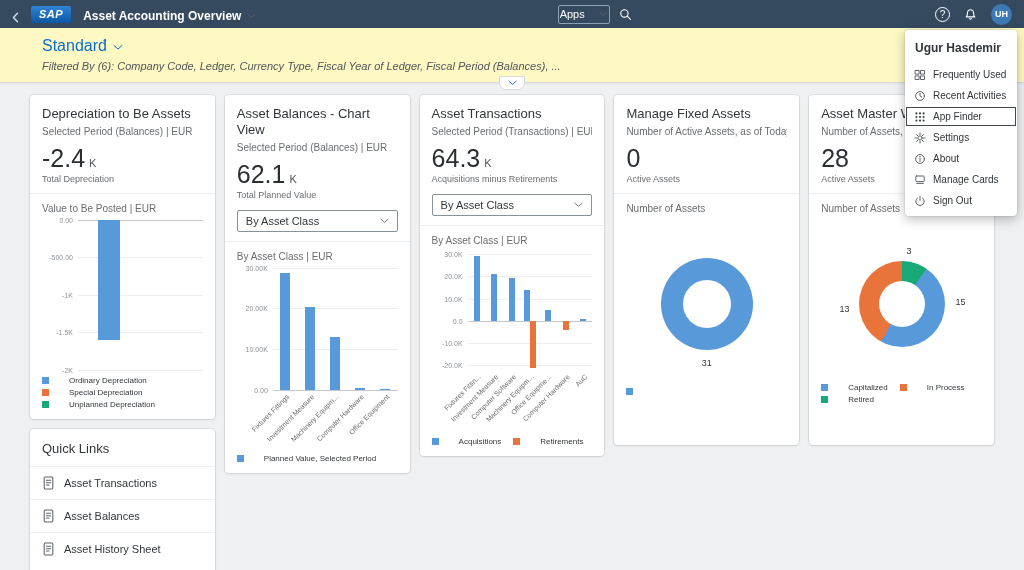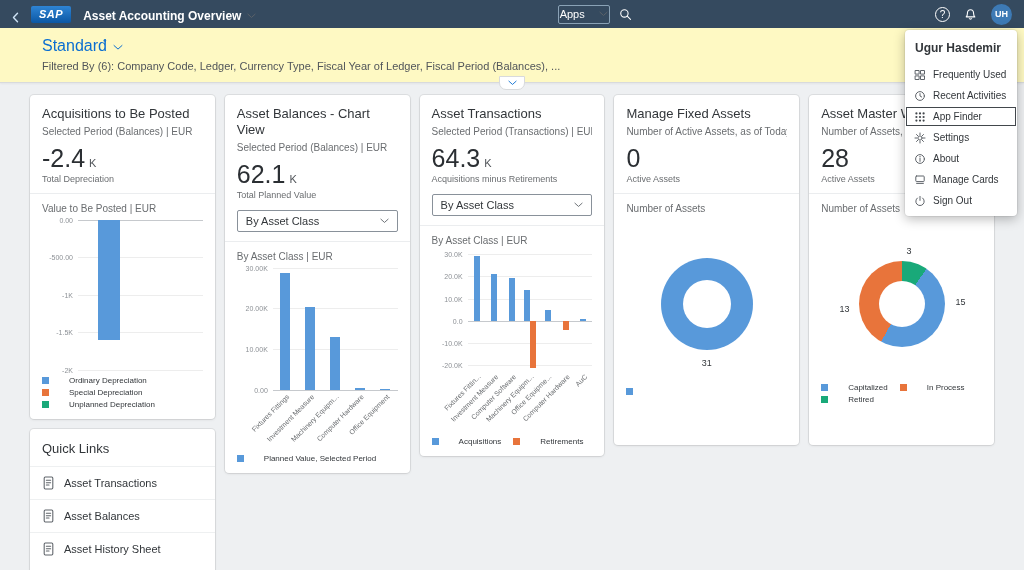--- a/index.html
+++ b/index.html
@@ -22,21 +22,21 @@
   .shell-search::placeholder { color:#a8bac9; }
   .shell-right { display:flex; align-items:center; gap:14px; margin-left:2px; }
   .help-circle { width:15px; height:15px; border:1px solid #fff; border-radius:50%; color:#fff; font-size:10px; display:flex; align-items:center; justify-content:center; cursor:pointer; }
   .avatar { width:21px; height:21px; border-radius:50%; background:#3d7ab5; color:#fff; font-size:9px; font-weight:bold; display:flex; align-items:center; justify-content:center; cursor:pointer; }
 
   
   .page-header { background:#fef9c3; padding:9px 42px 10px; position:relative; border-bottom:1px solid #d8dadc; box-shadow:0 1px 2px rgba(0,0,0,.05); }
   .variant { color:#0a6ed1; font-size:16px; display:flex; align-items:center; gap:7px; cursor:pointer; width:max-content; }
   .variant sup { font-size:9px; margin-left:-4px; }
   .variant svg { stroke:#0a6ed1; margin-top:3px; }
-  .filter-text { font-size:11px; color:#51555a; margin-top:5px; }
+  .filter-text { font-size:11px; color:#51555a; margin-top:5px;font-style:italic; }
   .collapse-tab { position:absolute; left:50%; bottom:-8px; transform:translateX(-50%); width:26px; height:14px; background:#fff; border:1px solid #d8dadc; border-radius:0 0 7px 7px; display:flex; align-items:center; justify-content:center; cursor:pointer; z-index:5; }
   .collapse-tab svg { stroke:#0a6ed1; }
 
   
   .main { padding:12px 30px 0; display:flex; gap:10px; align-items:flex-start; }
   .col { flex:1; display:flex; flex-direction:column; gap:10px; min-width:0; }
   .card { background:#fff; border-radius:4px; box-shadow:0 0 0 1px rgba(0,0,0,.07), 0 1px 3px rgba(0,0,0,.08); padding:11px 12px 10px; }
   .card-title { font-size:13px; color:#32363a; line-height:1.2; }
   .card-sub { font-size:10px; color:#6a6d70; margin-top:4px; white-space:nowrap; overflow:hidden; }
   .kpi { font-size:25px; font-weight:400; color:#2b2f33; margin-top:9px; display:flex; align-items:baseline; gap:4px; line-height:1; }
@@ -150,21 +150,21 @@
         <path class="ico" style="stroke:#0a6ed1" d="M1 1l4 3.6L9 1"></path>
       </svg>
   </div>
 </section>
 
 <main class="main">
 
   <div class="col">
     <div class="card">
       <div>
-        <div class="card-title">Acquisitions to Be Posted</div>
+        <div class="card-title">Depreciation to Be Assets</div>
         <div class="card-sub">Selected Period (Balances) | EUR</div>
         <div class="kpi">
             <span>-2.4</span>
             <span class="unit">K</span>
           </div>
         <div class="kpi-label">Total Depreciation</div>
       </div>
       <hr class="hdiv">
       <div class="section-label">Value to Be Posted | EUR</div>
       <div class="chart chart1">

